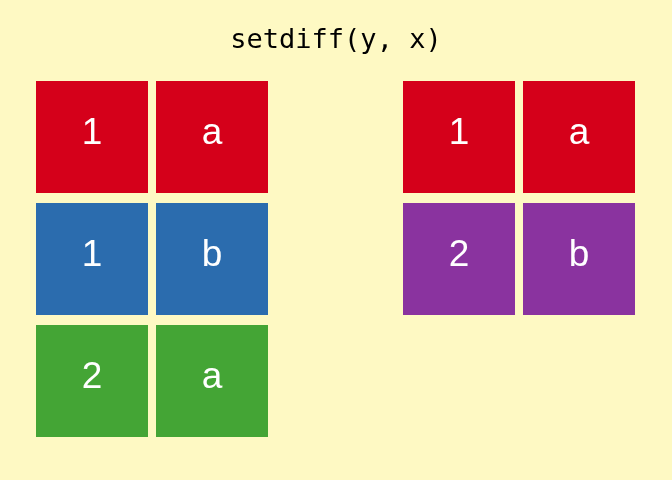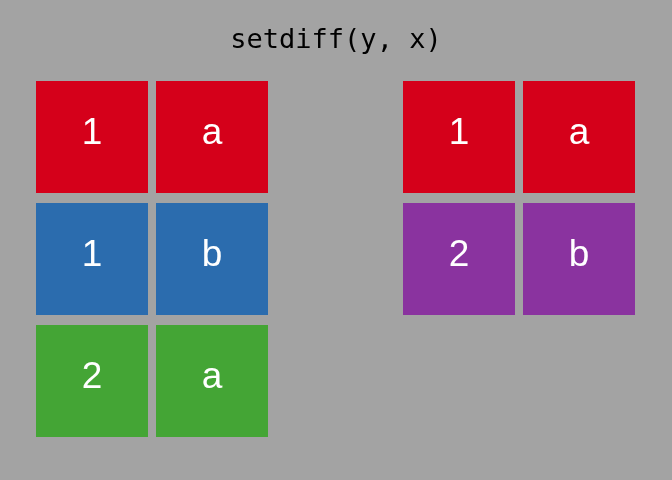--- a/index.html
+++ b/index.html
@@ -69,21 +69,21 @@
     color: #ffffff;
     font-family: "Liberation Sans", sans-serif;
     font-size: 37px;
     line-height: 40px;
     font-weight: 400;
   }
 </style>
 </head>
 <body>
 
-<div id="figure" style="background-color: #a3a3a3;">
+<div id="figure" style="background-color: #fef9c3;">
 
   <div id="figure-title">setdiff(y, x)</div>
 
   <div class="table-group" id="table-left">
 
     <div class="table-row">
       <div class="cell" style="background-color: rgb(213, 0, 26);">
         <span class="cell-text" style="color: rgb(255, 255, 255);">1</span>
       </div>
       <div class="cell" style="background-color: rgb(213, 0, 26);">

